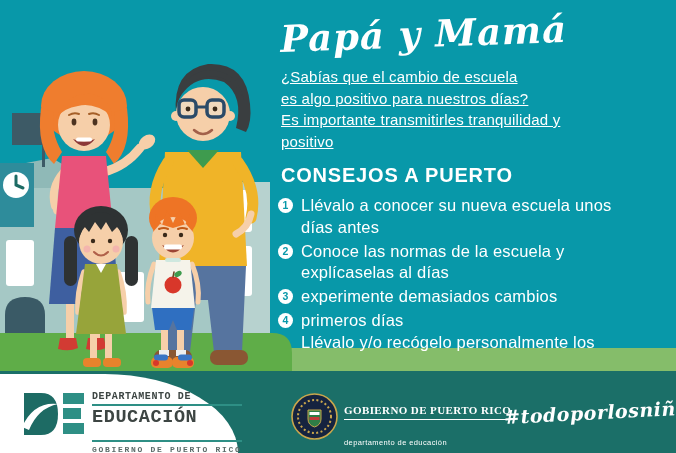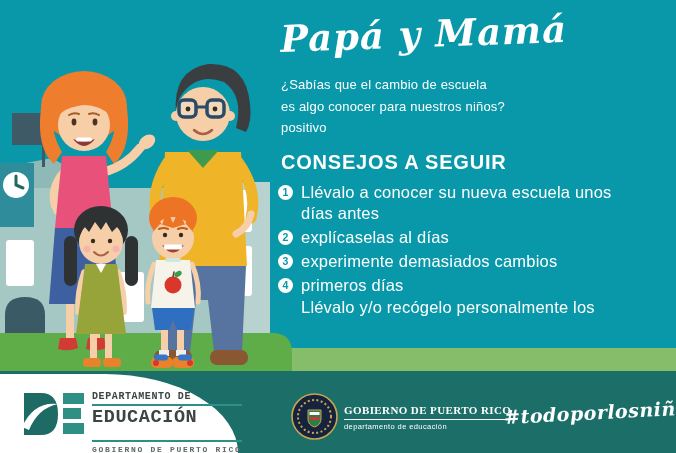--- a/index.html
+++ b/index.html
@@ -17,21 +17,21 @@
     border-top-right-radius:135px 80px;z-index:5;}
   
   .illustration{position:absolute;left:0;top:0;z-index:3;}
   
   .content{position:absolute;left:281px;top:16px;width:388px;color:#fff;z-index:2;}
   .title{
     font-family:"DejaVu Serif",serif;font-style:italic;font-weight:bold;
     font-size:37px;line-height:46px;margin:0 0 2px 0;letter-spacing:1px;
     transform:rotate(-2deg);transform-origin:left bottom;
   }
-  .intro{margin-top:12px;font-size:13px;line-height:21.5px;letter-spacing:.2px;}
+  .intro{margin-top:4px;font-size:15px;line-height:21.5px;letter-spacing:.2px;text-decoration:underline;}
   .tips-heading{margin:11px 0 0 0;font-size:20px;font-weight:bold;letter-spacing:.8px;line-height:24px;}
   .tips{list-style:none;margin:8px 0 0 0;padding:0;}
   .tip{position:relative;padding-left:20px;margin-bottom:2.5px;font-size:16.5px;line-height:21.5px;letter-spacing:.2px;}
   .tip .bullet{
     position:absolute;left:-3px;top:3px;width:15px;height:15px;border-radius:50%;
     background:#fff;color:#0898a9;font-size:10.5px;font-weight:bold;
     text-align:center;line-height:15px;
   }
   
   .de-logo{position:absolute;left:22px;top:391px;display:flex;align-items:flex-start;z-index:6;}
@@ -39,21 +39,21 @@
   .de-line1{font-size:10px;font-weight:bold;color:#3d4543;letter-spacing:.6px;
     padding-bottom:2px;border-bottom:2px solid #2e8f85;white-space:nowrap;}
   .de-line2{font-size:18.5px;font-weight:bold;color:#3d4543;letter-spacing:.6px;
     padding:1px 0 12px 0;border-bottom:2px solid #2e8f85;white-space:nowrap;}
   .de-line3{font-size:8px;font-weight:bold;color:#5b6b69;letter-spacing:1.7px;padding-top:3px;white-space:nowrap;}
   
   .seal{position:absolute;left:291px;top:393px;z-index:6;}
   .gov-text{position:absolute;left:344px;top:404px;z-index:6;color:#fff;}
   .gov-line1{font-family:"Liberation Serif",serif;font-weight:bold;font-size:11px;
     letter-spacing:.4px;white-space:nowrap;border-bottom:1px solid #fff;padding-bottom:3px;}
-  .gov-line2{font-size:7.5px;letter-spacing:.4px;padding-top:2px;}
+  .gov-line2{font-size:7.5px;letter-spacing:.4px;padding-top:2px;margin-top:16px;}
   
   .hashtag{position:absolute;left:504px;top:401px;z-index:6;color:#fff;
     font-family:"DejaVu Serif",serif;font-style:italic;font-weight:bold;
     font-size:19px;letter-spacing:.5px;transform:rotate(-3deg);white-space:nowrap;}
 </style>
 </head>
 <body>
 
 <div class="canvas">
 
@@ -188,32 +188,34 @@
       <rect x="172" y="357" width="22" height="11" rx="5" fill="#e8832c"></rect>
       <rect x="178" y="354.5" width="14" height="6" rx="3" fill="#3a75c4"></rect>
       <circle cx="190" cy="363" r="3" fill="#d8372a"></circle>
     </g>
   </svg>
 
   <div class="content">
     <h1 class="title">Papá y Mamá</h1>
     <div class="intro">
       <div>¿Sabías que el cambio de escuela</div>
-      <div>es algo conocer para nuestros niños?</div>
+      <div>es algo positivo para nuestros días?</div>
+      <div>Es importante transmitirles tranquilidad y</div>
       <div>positivo</div>
     </div>
-    <h2 class="tips-heading">CONSEJOS A SEGUIR</h2>
+    <h2 class="tips-heading">CONSEJOS A PUERTO</h2>
     <ol class="tips">
       <li class="tip">
         <span class="bullet">1</span>
         <div>Llévalo a conocer su nueva escuela unos</div>
         <div>días antes</div>
       </li>
       <li class="tip">
         <span class="bullet">2</span>
+        <div>Conoce las normas de la escuela y</div>
         <div>explícaselas al días</div>
       </li>
       <li class="tip">
         <span class="bullet">3</span>
         <div>experimente demasiados cambios</div>
       </li>
       <li class="tip">
         <span class="bullet">4</span>
         <div>primeros días</div>
         <div>Llévalo y/o recógelo personalmente los</div>

